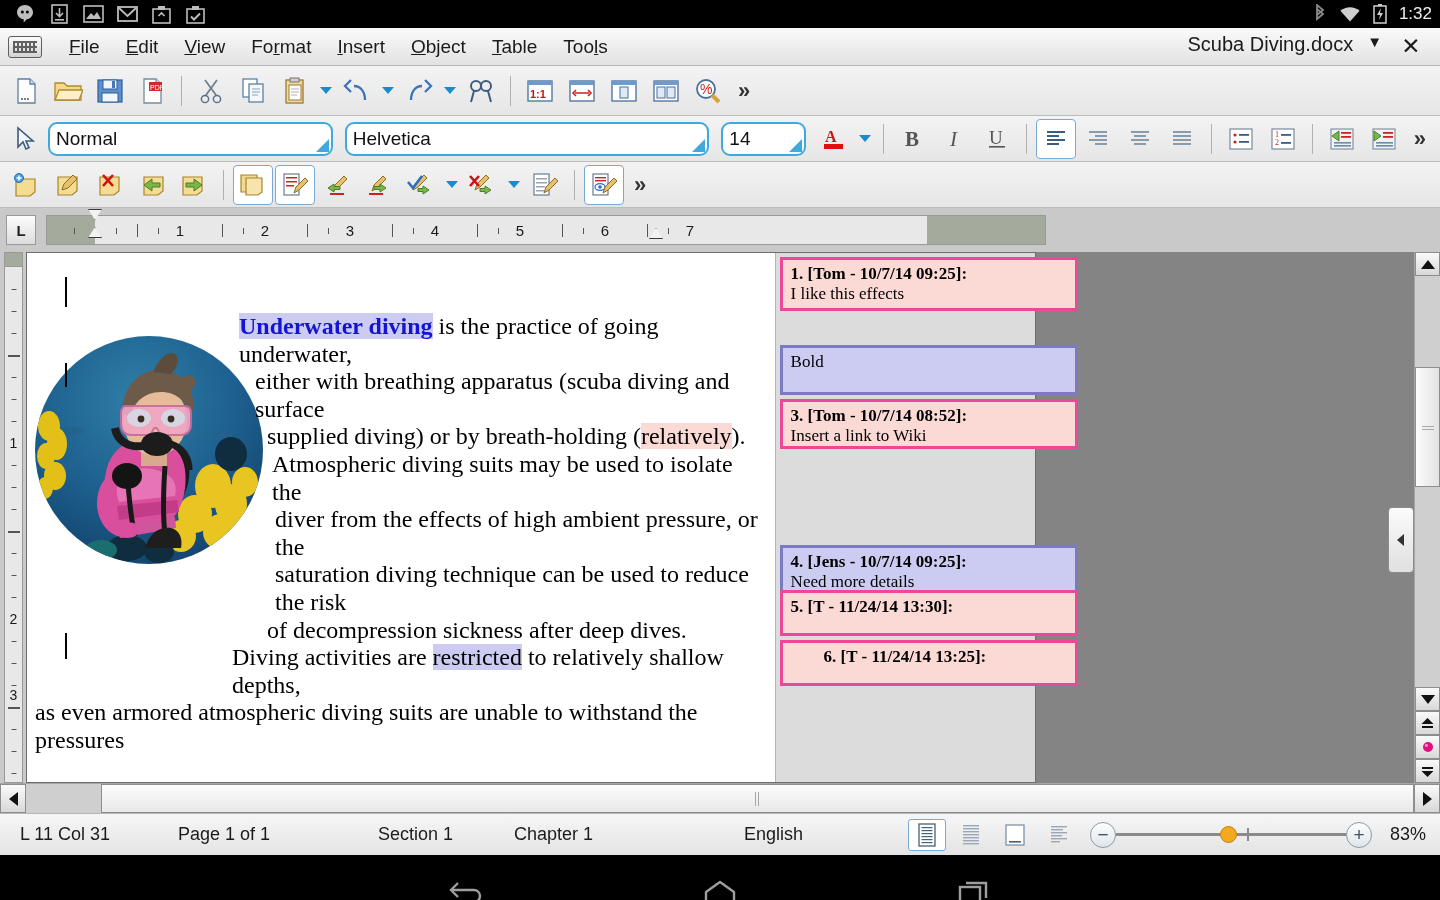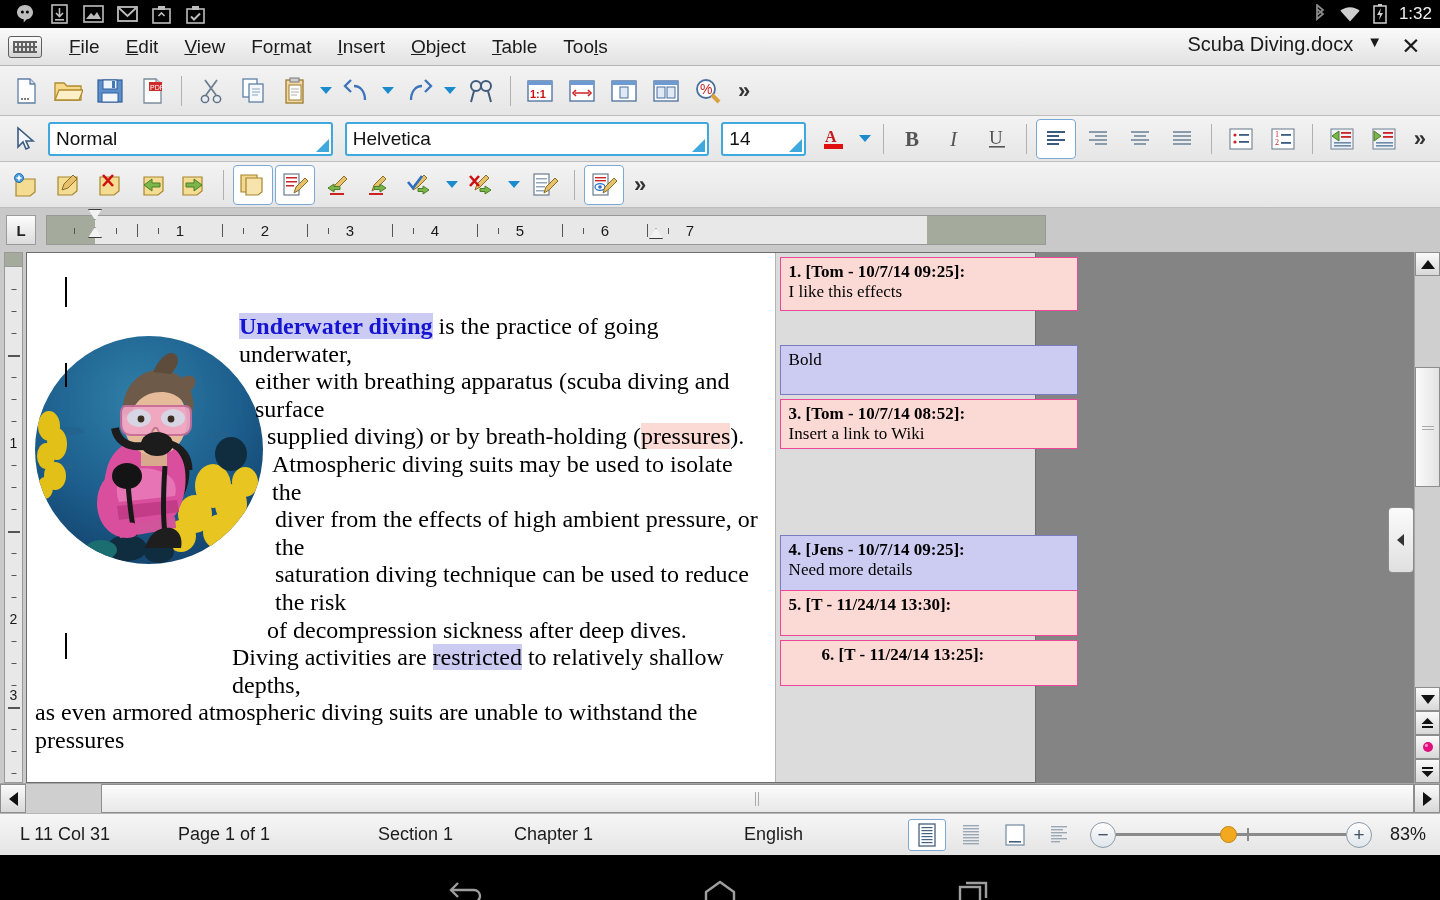--- a/index.html
+++ b/index.html
@@ -45,21 +45,21 @@
         border:1px solid transparent; border-radius:3px; position:relative; }
   .tb.on { border:1px solid #7aa9d6; background:#fff; border-radius:4px; }
   .tb svg { display:block; }
   .sep { width:1px; height:30px; background:#b0b0b0; margin:0 7px; }
   .caret-btn { width:18px; height:40px; display:flex; align-items:center; justify-content:center; }
   .caret { width:0;height:0;border-left:6px solid transparent;border-right:6px solid transparent;
            border-top:7px solid #1a8ccd; }
   .chev { font-size:22px; color:#333; padding:0 8px; font-weight:bold; }
 
   
-  .combo { height:34px; background:#fff; border:2px solid #3fa9dd; border-radius:3px;
+  .combo { height:34px; background:#fff; border:2px solid #3fa9dd; border-radius:9px;
            display:flex; align-items:center; padding:0 6px; position:relative; }
   .combo .val { font-size:19px; color:#111; }
   .combo .tri { position:absolute; right:2px; bottom:2px; width:0;height:0;
                 border-left:13px solid transparent; border-bottom:13px solid #3fa9dd; }
   #style-combo { width:285px; }
   #font-combo  { width:365px; }
   #size-combo  { width:85px; }
 
   
   #ruler-row { height:44px; background:#c9c9c9; display:flex; align-items:center; padding-left:6px; }
@@ -104,21 +104,21 @@
   #body-para p { margin:0; }
   .hl-blue { background:#ccccf3; }
   .hl-pink { background:#fbd9d4; }
   .term { color:#1414d2; font-weight:bold; }
   #diver-img { position:absolute; left:8px; top:83px; width:228px; height:228px;
                border-radius:50%; overflow:hidden; float:left; }
 
   .changebar { position:absolute; left:-10px; width:2px; background:#000; }
 
   
-  .cbox { position:absolute; left:4px; width:298px; border:1px solid #ec4899;
+  .cbox { position:absolute; left:4px; width:298px; border:3px solid #ec4899;
           background:#fbd9d4; padding:4px 6px 5px 8px; font-family:"Liberation Serif",serif; }
   .cbox.blue { background:#ccccf3; border-color:#7b7bc0; }
   .cbox .chead { font-size:17px; font-weight:bold; color:#000; line-height:1.15; }
   .cbox .cbody { font-size:17px; color:#000; line-height:1.2; }
 
   
   #vscroll { width:26px; background:#cfcfcf; border-left:1px solid #a5a5a5;
              display:flex; flex-direction:column; }
   .sb-btn { height:24px; background:linear-gradient(#fafafa,#d8d8d8); border:1px solid #8d8d8d;
             display:flex; align-items:center; justify-content:center; }
@@ -778,21 +778,21 @@
             </svg>
           </div>
 
           <div class="changebar" style="left:38px;top:110px;height:24px;"></div>
           <div id="body-para" class="doc">
             <p style="padding-left:212px;">
               <span class="term hl-blue">Underwater diving</span><span> is the practice of going underwater,</span>
             </p>
             <p style="padding-left:228px;">either with breathing apparatus (scuba diving and surface</p>
             <p style="padding-left:240px;">
-              <span>supplied diving) or by breath-holding (</span><span class="hl-pink">pressures</span><span>).</span>
+              <span>supplied diving) or by breath-holding (</span><span class="hl-pink">relatively</span><span>).</span>
             </p>
             <p style="padding-left:245px;">Atmospheric diving suits may be used to isolate the</p>
             <p style="padding-left:248px;">diver from the effects of high ambient pressure, or the</p>
             <p style="padding-left:248px;">saturation diving technique can be used to reduce the risk</p>
             <p style="padding-left:240px;">of decompression sickness after deep dives.</p>
 
             <p style="padding-left:205px;">
               <span>Diving activities are </span><span class="hl-blue">restricted</span><span> to relatively shallow depths,</span>
             </p>
             <p style="padding-left:8px;">as even armored atmospheric diving suits are unable to withstand the pressures</p>
@@ -808,21 +808,21 @@
             <div class="chead">1. [Tom - 10/7/14 09:25]:</div>
             <div class="cbody">I like this effects</div>
           </div>
           <div class="cbox blue" style="top:92px;height:50px;">
             <div class="cbody">Bold</div>
           </div>
           <div class="cbox" style="top:146px;height:50px;">
             <div class="chead">3. [Tom - 10/7/14 08:52]:</div>
             <div class="cbody">Insert a link to Wiki</div>
           </div>
-          <div class="cbox blue" style="top:282px;height:60px;">
+          <div class="cbox blue" style="top:292px;height:60px;">
             <div class="chead">4. [Jens - 10/7/14 09:25]:</div>
             <div class="cbody">Need more details</div>
           </div>
           <div class="cbox" style="top:337px;height:46px;">
             <div class="chead">5. [T - 11/24/14 13:30]:</div>
             <div class="cbody"></div>
           </div>
           <div class="cbox" style="top:387px;height:46px;padding-left:41px;">
             <div class="chead">6. [T - 11/24/14 13:25]:</div>
             <div class="cbody"></div>

